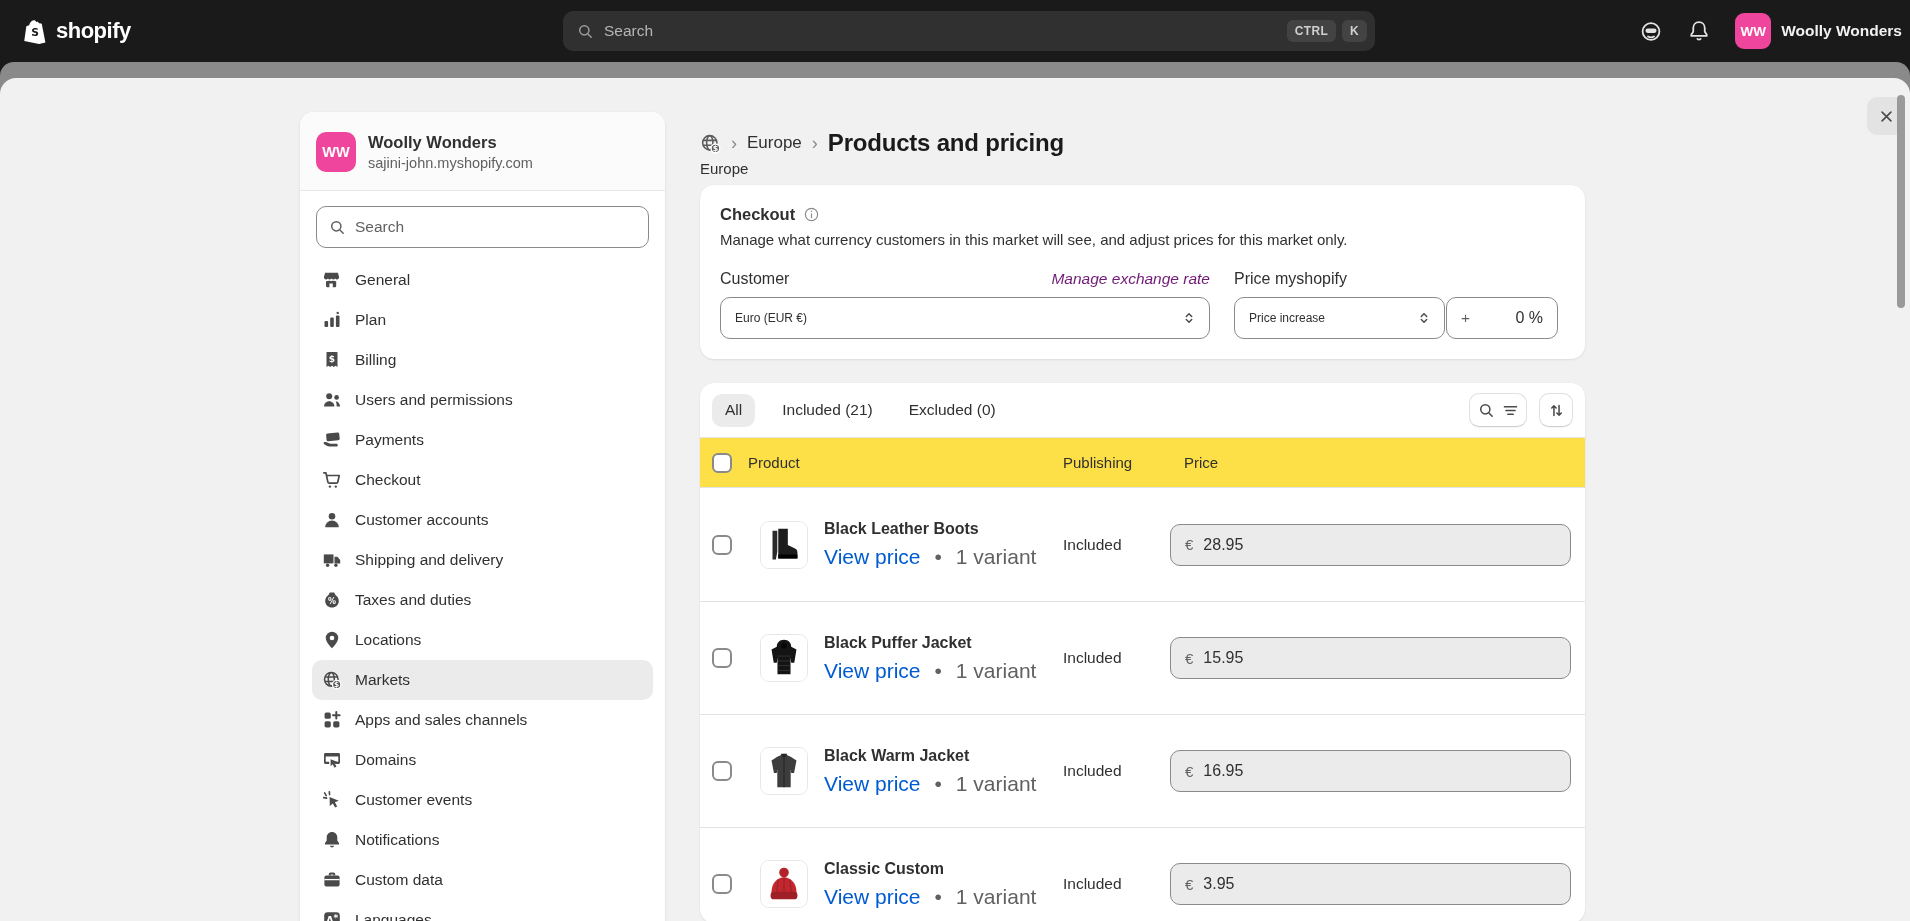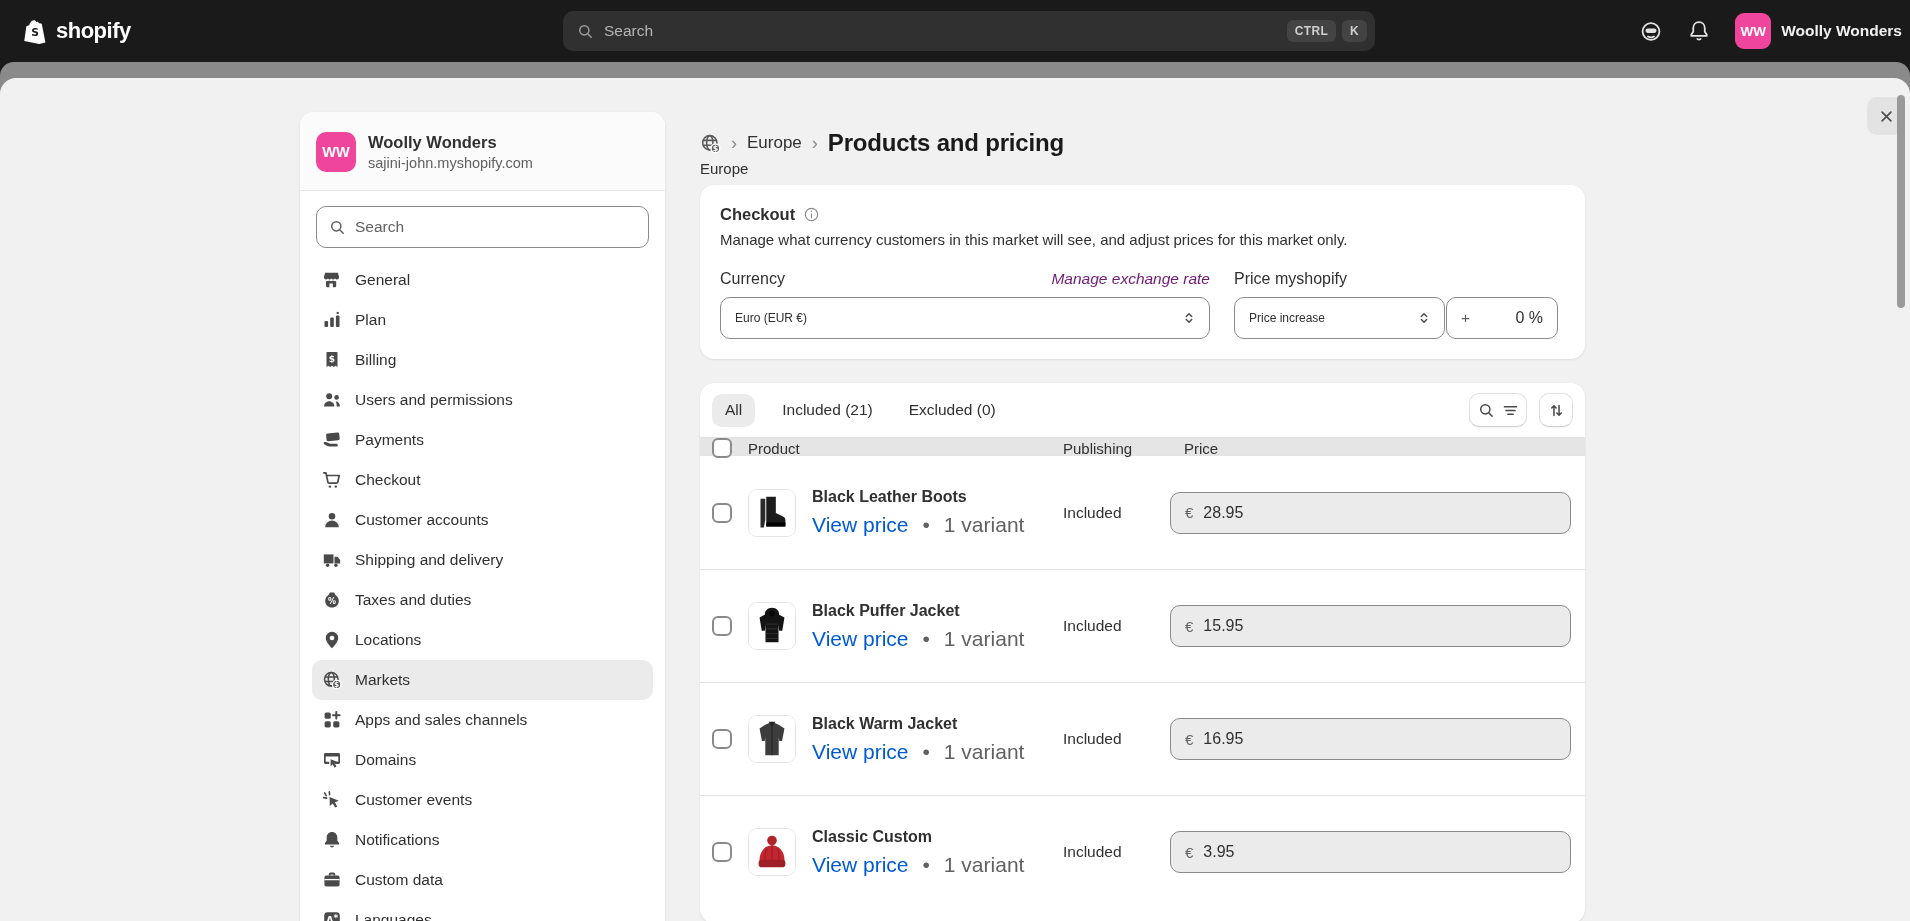--- a/index.html
+++ b/index.html
@@ -82,26 +82,26 @@
   .products-card { margin-top:24px; height:540px; overflow:hidden; }
   .tabs-row { display:flex; align-items:center; padding:10px 12px; }
   .tab { height:33px; padding:0 13px; display:flex; align-items:center; border-radius:10px; font-size:15.5px; color:#303030; cursor:pointer; margin-right:10px; }
   .tab.active { background:#ebebeb; font-weight:400; margin-right:14px; }
   .tabs-actions { margin-left:auto; display:flex; gap:12px; }
   .icon-btn { height:34px; background:#fff; border:1px solid #e0e0e0; border-bottom-color:#cfcfcf; border-radius:10px; display:flex; align-items:center; justify-content:center; gap:7px; color:#4a4a4a; cursor:pointer; box-shadow:0 1px 0 rgba(0,0,0,.04); }
   .icon-btn svg { width:17px; height:17px; }
   .btn-searchfilter { width:58px; }
   .btn-sort { width:34px; }
 
-  .thead { display:grid; grid-template-columns:36px 315px 107px 1fr; align-items:center; height:19px; padding:0 12px; background:#e5e5e5; border-top:1px solid #e3e3e3; border-bottom:1px solid #e3e3e3; font-size:15px; color:#303030; }
+  .thead { display:grid; grid-template-columns:36px 315px 107px 1fr; align-items:center; height:51px; padding:0 12px; background:#fde047; border-top:1px solid #e3e3e3; border-bottom:1px solid #e3e3e3; font-size:15px; color:#303030; }
   .th-price { padding-left:14px; }
   .checkbox { width:20px; height:20px; border:2px solid #8a8a8a; border-radius:6px; background:#fff; cursor:pointer; }
   .trow { display:grid; grid-template-columns:36px 315px 107px 1fr; align-items:center; height:113px; padding:0 12px; }
   .trow + .trow { border-top:1px solid #e3e3e3; }
-  .pcell { display:flex; align-items:center; gap:16px; }
+  .pcell { display:flex; align-items:center; gap:16px;margin-left:12px; }
   .pimg { width:48px; height:48px; border:1px solid #e6e6e6; border-radius:9px; background:#fff; overflow:hidden; flex:none; }
   .pimg svg { width:46px; height:46px; }
   .pname { font-size:16px; font-weight:700; color:#303030; }
   .pmeta { display:flex; align-items:flex-end; gap:14px; margin-top:7px; font-size:21px; }
   .plink { color:#005bd3; cursor:pointer; }
   .pdot, .pvariant { color:#616161; }
   .pubcell { font-size:15.5px; color:#303030; }
   .pricecell { padding-right:2px; }
   .price-field { height:42px; border:1px solid #8a8a8a; border-radius:10px; background:#ebebeb; display:flex; align-items:center; gap:10px; padding:0 14px; cursor:text; }
   .cur { color:#616161; font-size:15px; }
@@ -396,21 +396,21 @@
               <circle cx="10" cy="10" r="7.2"></circle>
               <path d="M10 9.2v4.4" stroke-linecap="round"></path>
               <circle cx="10" cy="6.2" r=".95" fill="currentColor" stroke="none"></circle>
             </svg>
           </span>
       </div>
       <div class="pc-desc">Manage what currency customers in this market will see, and adjust prices for this market only.</div>
       <div class="pc-grid">
         <div class="pc-col-currency">
           <div class="pc-labelrow">
-            <span class="pc-label">Currency</span>
+            <span class="pc-label">Customer</span>
             <span class="pc-link">Manage exchange rate</span>
           </div>
           <div class="select">
             <span>Euro (EUR €)</span>
             <span class="chev">
                 <svg viewBox="0 0 20 20" fill="none" stroke="currentColor" stroke-width="1.8" stroke-linecap="round" stroke-linejoin="round">
                   <path d="M6.6 8L10 4.6 13.4 8"></path>
                   <path d="M6.6 12L10 15.4 13.4 12"></path>
                 </svg>
               </span>

